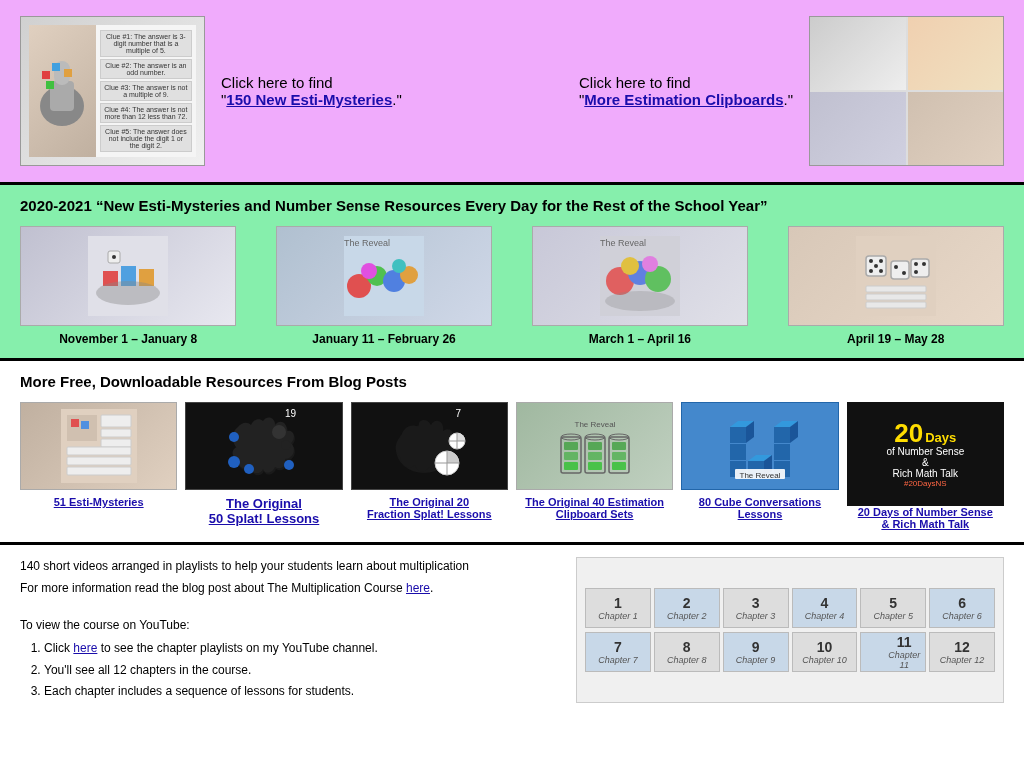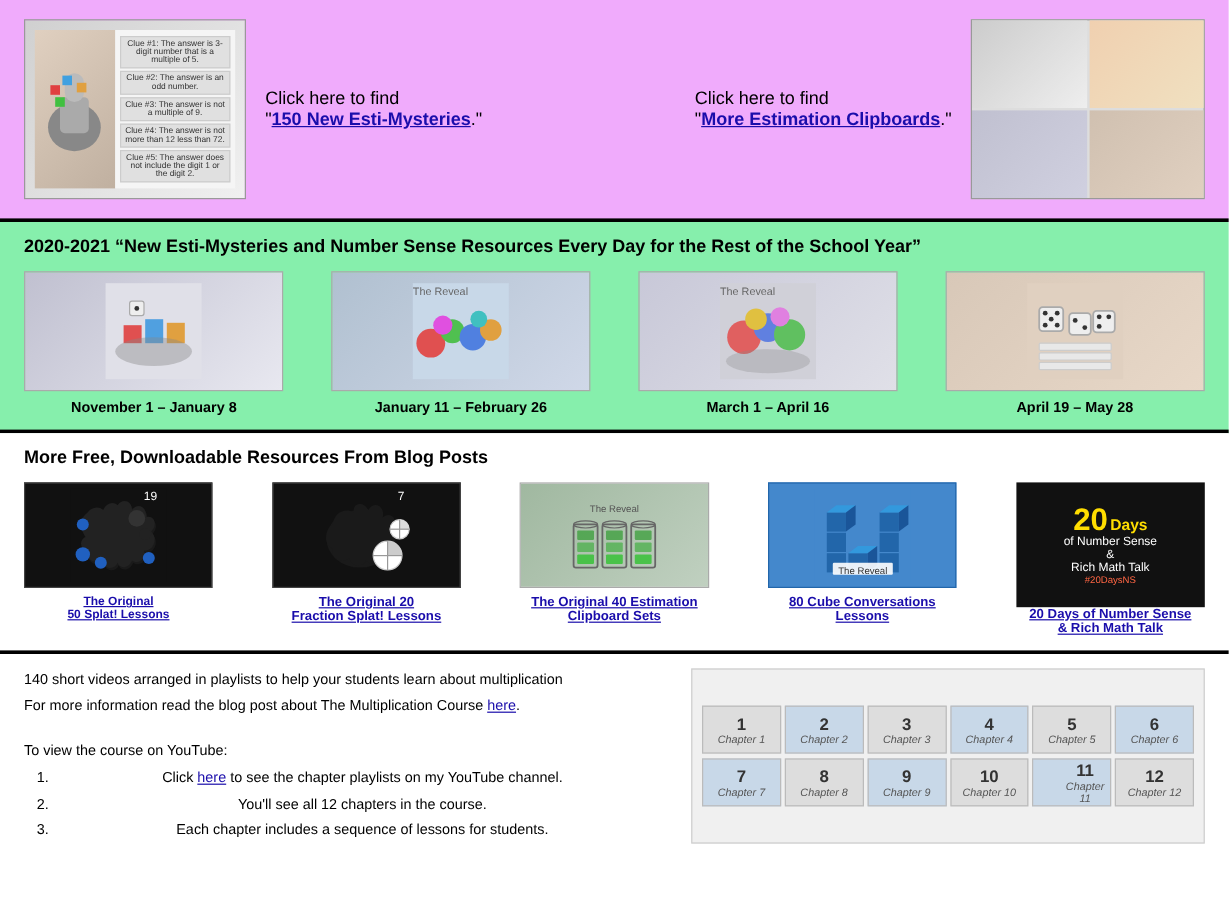--- a/index.html
+++ b/index.html
@@ -202,21 +202,20 @@
       line-height: 1.5;
     }
     .mult-text a {
       color: #1a0dab;
       text-decoration: underline;
     }
     .mult-text ol {
       margin-left: 24px;
       font-size: 12px;
       line-height: 1.8;
-      text-align: center;
     }
     .mult-img {
       flex: 1;
       background: #f0f0f0;
       border: 1px solid #ccc;
       min-height: 130px;
       display: flex;
       align-items: center;
       justify-content: center;
       flex-direction: column;
@@ -439,41 +438,59 @@
       <div class="pl-label">April 19 – May 28</div>
     </div>
 
   </div>
 </div>
 
 <div class="section-resources">
   <h2>More Free, Downloadable Resources From Blog Posts</h2>
   <div class="resources-row">
 
+    <div class="resource-item">
+      <div class="res-img res-img-1" style="width:100%;height:88px;background:linear-gradient(135deg,#c0b0a0,#e0d0c0);border:1px solid #aaa;display:flex;align-items:center;justify-content:center;">
+        <svg width="80" height="78" viewBox="0 0 80 78">
+          <rect x="2" y="2" width="76" height="74" fill="#e0d0c0"></rect>
+          <rect x="8" y="8" width="30" height="26" fill="#d0c0b0"></rect>
+          <rect x="42" y="8" width="30" height="12" rx="1" fill="#eee" stroke="#ccc"></rect>
+          <rect x="42" y="22" width="30" height="8" rx="1" fill="#eee" stroke="#ccc"></rect>
+          <rect x="42" y="32" width="30" height="8" rx="1" fill="#eee" stroke="#ccc"></rect>
+          <rect x="8" y="40" width="64" height="8" rx="1" fill="#eee" stroke="#ccc"></rect>
+          <rect x="8" y="50" width="64" height="8" rx="1" fill="#eee" stroke="#ccc"></rect>
+          <rect x="8" y="60" width="64" height="8" rx="1" fill="#eee" stroke="#ccc"></rect>
+
+          <rect x="12" y="12" width="8" height="8" fill="#e05050"></rect>
+          <rect x="22" y="14" width="8" height="8" fill="#5090e0"></rect>
+        </svg>
+      </div>
+      <a href="#">51 Esti-Mysteries</a>
+    </div>
 
     <div class="resource-item">
       <div class="res-img res-img-2" style="width:100%;height:88px;background:#111;border:1px solid #444;display:flex;align-items:center;justify-content:center;position:relative;">
         <svg width="80" height="78" viewBox="0 0 80 78">
           <rect x="0" y="0" width="80" height="78" fill="#111"></rect>
 
           <text x="72" y="10" font-size="10" fill="#fff" text-anchor="end">19</text>
 
           <path d="M20,50 C10,38 5,30 15,22 C18,18 24,16 28,20 C30,15 36,12 40,16 C44,10 52,12 52,20 C56,14 64,16 64,26 C70,24 74,32 68,38 C74,44 70,54 62,54 C64,60 58,66 52,62 C50,68 42,70 40,64 C38,70 28,70 28,62 C22,66 14,62 14,54 C8,52 8,44 14,42 Z" fill="#1a1a1a"></path>
           <path d="M18,48 C8,36 4,28 14,20 C17,16 23,14 27,18 C29,13 35,10 39,14 C43,8 51,10 51,18 C55,12 63,14 63,24 C69,22 73,30 67,36 C73,42 69,52 61,52 C63,58 57,64 51,60 C49,66 41,68 39,62 C37,68 27,68 27,60 C21,64 13,60 13,52 C7,50 7,42 13,40 Z" fill="#222"></path>
 
           <circle cx="55" cy="25" r="7" fill="#333"></circle>
           <circle cx="62" cy="38" r="5" fill="#222"></circle>
 
           <circle cx="10" cy="30" r="5" fill="#2060c0"></circle>
           <circle cx="10" cy="55" r="6" fill="#2060c0"></circle>
           <circle cx="25" cy="62" r="5" fill="#2060c0"></circle>
           <circle cx="65" cy="58" r="5" fill="#2060c0"></circle>
         </svg>
       </div>
-      <a href="#" style="font-size:10px;color:#1a0dab;text-decoration:underline;font-weight:bold;text-align:center;">The Original<br>50 Splat! Lessons</a>
+      <a href="#" style="font-size:13px;color:#1a0dab;text-decoration:underline;font-weight:bold;text-align:center;">The Original<br>50 Splat! Lessons</a>
     </div>
 
     <div class="resource-item">
       <div class="res-img res-img-3" style="width:100%;height:88px;background:#111;border:1px solid #444;display:flex;align-items:center;justify-content:center;">
         <svg width="80" height="78" viewBox="0 0 80 78">
           <rect x="0" y="0" width="80" height="78" fill="#111"></rect>
           <text x="72" y="10" font-size="10" fill="#fff" text-anchor="end">7</text>
 
           <ellipse cx="35" cy="42" rx="28" ry="24" fill="#1a1a1a"></ellipse>
           <path d="M12,30 C14,20 22,16 30,20 C28,12 38,10 42,18 C46,10 56,14 54,24 C62,18 68,28 62,36 C68,44 62,56 52,54 C54,62 46,66 40,60 C38,66 28,66 26,58 C20,64 10,58 12,50 C4,46 6,34 12,30 Z" fill="#1a1a1a"></path>

